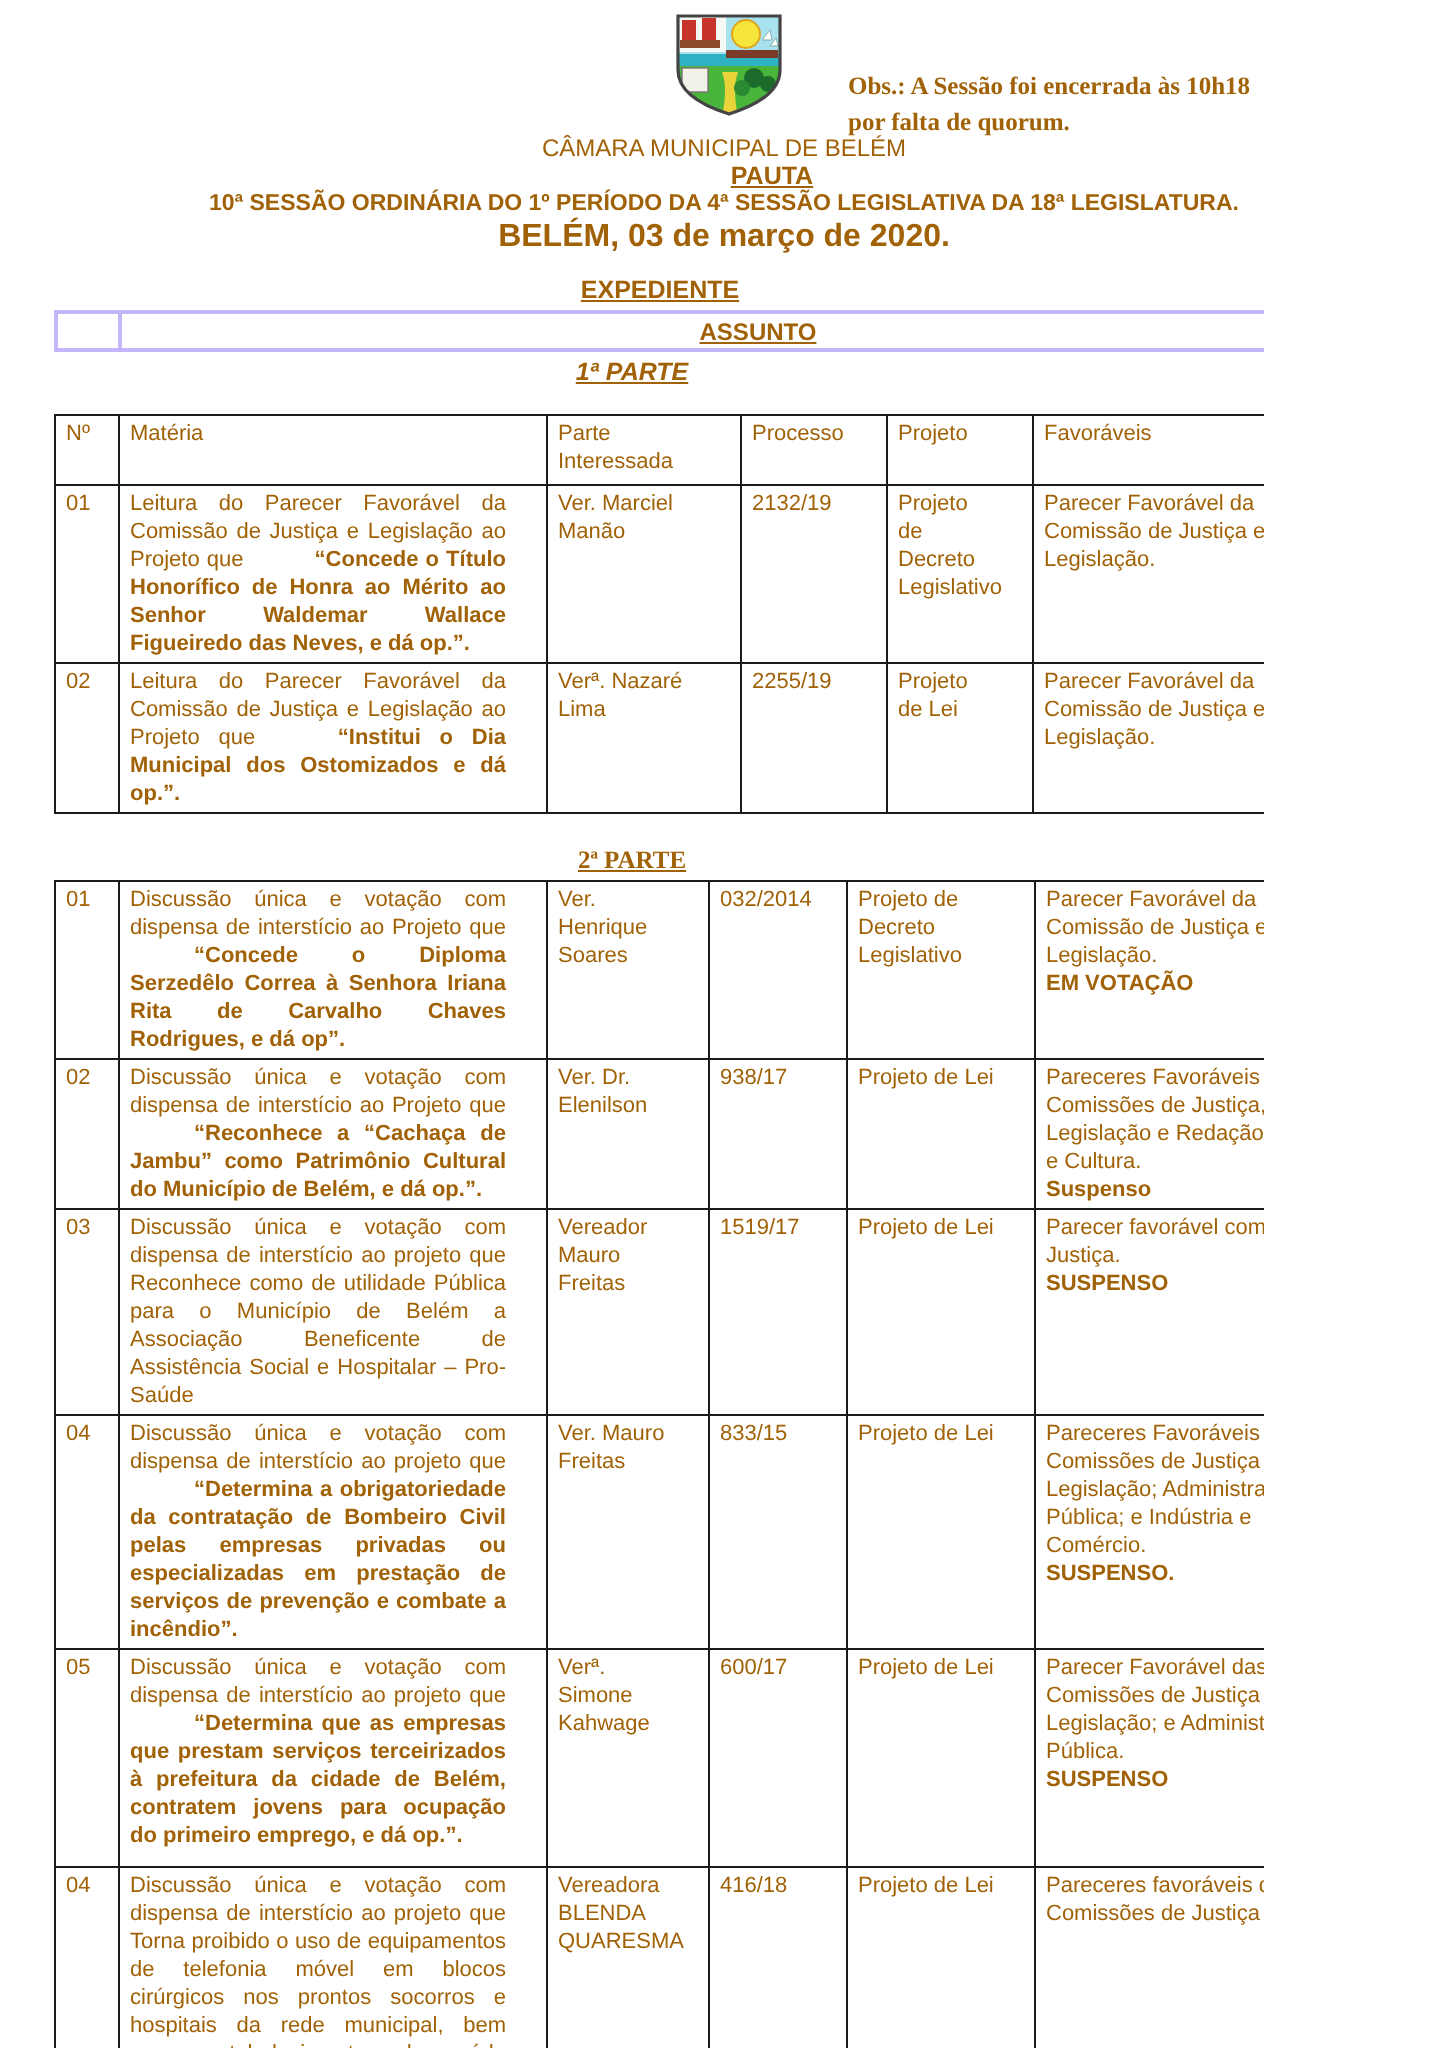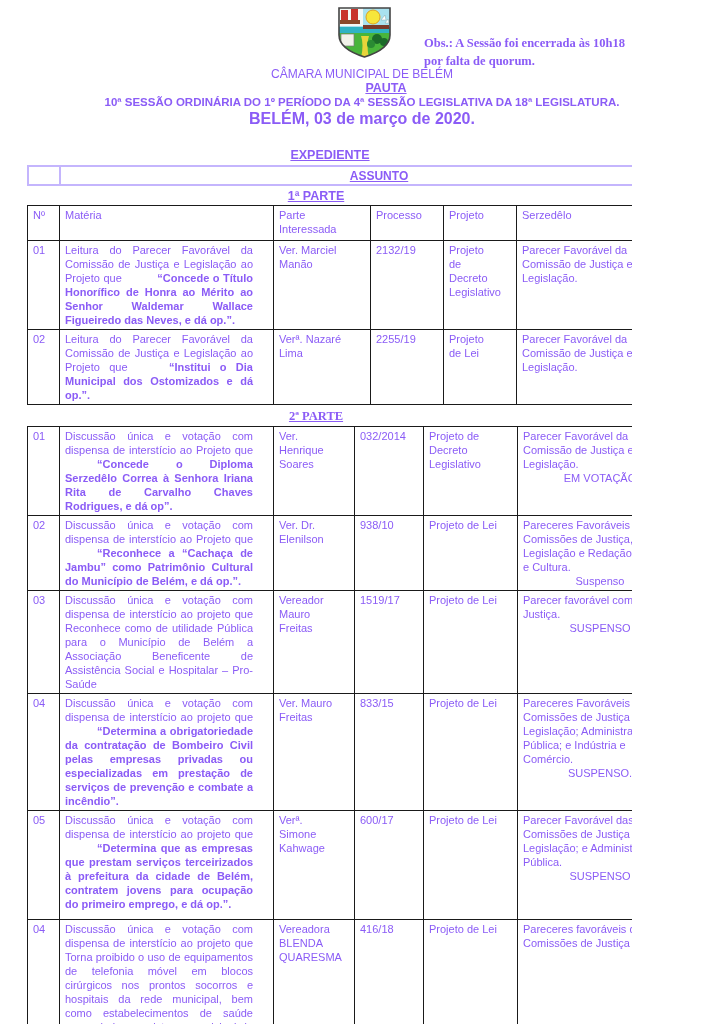--- a/index.html
+++ b/index.html
@@ -1,58 +1,58 @@
 <!DOCTYPE html>
 <html><head>
 <meta charset="utf-8">
 <style>
   * { margin:0; padding:0; box-sizing:border-box; }
   html,body { background:#ffffff; }
   .page {
     position:relative; width:632px; height:1024px; background:#ffffff;
-    font-family:"Liberation Sans", sans-serif; color:#8b5cf6; overflow:hidden;
+    font-family:"Liberation Sans", sans-serif; color:#a16207; overflow:hidden;
   }
   
   .header { position:relative; height:133px; }
   .crest { position:absolute; left:337px; top:6px; width:55px; height:54px; }
   .obs {
     position:absolute; left:424px; top:35px; width:218px;
     font-family:"Liberation Serif", serif; font-weight:bold;
     font-size:12.5px; line-height:17.5px;
   }
   .hline { position:absolute; left:0; width:724px; text-align:center; white-space:nowrap; }
   .estado   { top:35px;  font-size:12px;text-align:right; }
   .camara   { top:67px;  font-size:12px; }
   .pauta    { top:81px;  font-size:12.5px; font-weight:bold; text-decoration:underline;margin-left:24px; }
   .sessao   { top:96px;  font-size:11.5px; font-weight:bold; }
   .dateline { top:110px; font-size:16px; font-weight:bold; }
   
   .center-heading {
     text-align:center; font-weight:bold; text-decoration:underline;
     font-size:12.5px; line-height:14px;
   }
-  .expediente { margin-top:15px;padding-left:28px; }
-  .part-heading { margin:3px 0 2px 0; }
-  .part2-heading { font-family:"Liberation Serif", serif; margin:4px 0 3px 0; }
+  .expediente { margin-top:5px;padding-left:28px; }
+  .part-heading { margin:3px 0 14px 0;font-style:italic; }
+  .part2-heading { font-family:"Liberation Serif", serif; margin:16px 0 3px 0; }
   
   .assunto-table {
     width:670px; margin:3px 0 0 27px; border-collapse:collapse; table-layout:fixed;
   }
   .assunto-table td { border:2px solid #c4b5fd; height:19px; padding:0; }
   .assunto-cell { text-align:center; font-weight:bold; text-decoration:underline; font-size:12px; }
   .agenda {
     width:670px; margin-left:27px; border-collapse:collapse; table-layout:fixed;
     font-size:11px; line-height:14px;
   }
   .agenda td {
     border:1.5px solid #1a1a1a; vertical-align:top; padding:2px 20px 2px 5px;
   }
   .agenda td.materia { text-align:justify; }
   .b { font-weight:bold;margin-left:32px; }
-  .obs-extra { font-weight:normal; display:block;text-align:center; }
+  .obs-extra { font-weight:bold; display:block; }
 </style>
 </head>
 <body>
 
 <div class="page">
 
   <div class="header">
 
     <div class="crest">
       <svg width="55" height="54" viewBox="0 0 55 54">
@@ -121,21 +121,21 @@
         <col style="width:73px">
         <col style="width:181px">
     </colgroup>
     <tbody>
         <tr style="height:35px">
       <td>Nº</td>
       <td>Matéria</td>
       <td>Parte Interessada</td>
       <td>Processo</td>
       <td>Projeto</td>
-      <td>Serzedêlo</td>
+      <td>Favoráveis</td>
     </tr>
     <tr style="height:86px">
       <td>01</td>
       <td class="materia"><span>Leitura do Parecer Favorável da Comissão de Justiça e Legislação ao Projeto que </span><span class="b">“Concede o Título Honorífico de Honra ao Mérito ao Senhor Waldemar Wallace Figueiredo das Neves, e dá op.”.</span></td>
       <td>Ver. Marciel Manão</td>
       <td>2132/19</td>
       <td>Projeto de Decreto Legislativo</td>
       <td><span>Parecer Favorável da Comissão de Justiça e Legislação.</span><span class="obs-extra"></span></td>
     </tr>
     <tr style="height:67px">
@@ -166,21 +166,21 @@
       <td class="materia"><span>Discussão única e votação com dispensa de interstício ao Projeto que </span><span class="b">“Concede o Diploma Serzedêlo Correa à Senhora Iriana Rita de Carvalho Chaves Rodrigues, e dá op”.</span></td>
       <td>Ver. Henrique Soares</td>
       <td>032/2014</td>
       <td>Projeto de Decreto Legislativo</td>
       <td><span>Parecer Favorável da Comissão de Justiça e Legislação.</span><span class="obs-extra">EM VOTAÇÃO</span></td>
     </tr>
     <tr style="height:70px">
       <td>02</td>
       <td class="materia"><span>Discussão única e votação com dispensa de interstício ao Projeto que </span><span class="b">“Reconhece a “Cachaça de Jambu” como Patrimônio Cultural do Município de Belém, e dá op.”.</span></td>
       <td>Ver. Dr. Elenilson</td>
-      <td>938/10</td>
+      <td>938/17</td>
       <td>Projeto de Lei</td>
       <td><span>Pareceres Favoráveis das Comissões de Justiça, Legislação e Redação de Leis; e Cultura.</span><span class="obs-extra">Suspenso</span></td>
     </tr>
     <tr style="height:85px">
       <td>03</td>
       <td class="materia"><span>Discussão única e votação com dispensa de interstício ao projeto que Reconhece como de utilidade Pública para o Município de Belém a Associação Beneficente de Assistência Social e Hospitalar – Pro-Saúde</span><span class="b"></span></td>
       <td>Vereador Mauro Freitas</td>
       <td>1519/17</td>
       <td>Projeto de Lei</td>
       <td><span>Parecer favorável comissão de Justiça.</span><span class="obs-extra">SUSPENSO</span></td>

